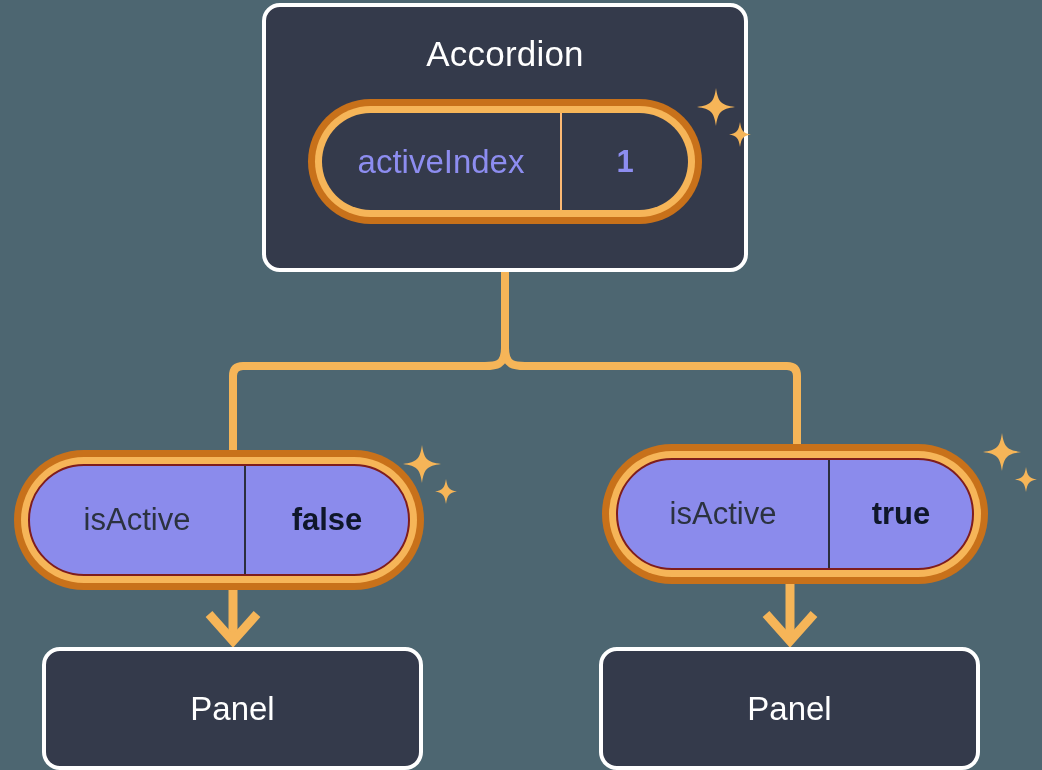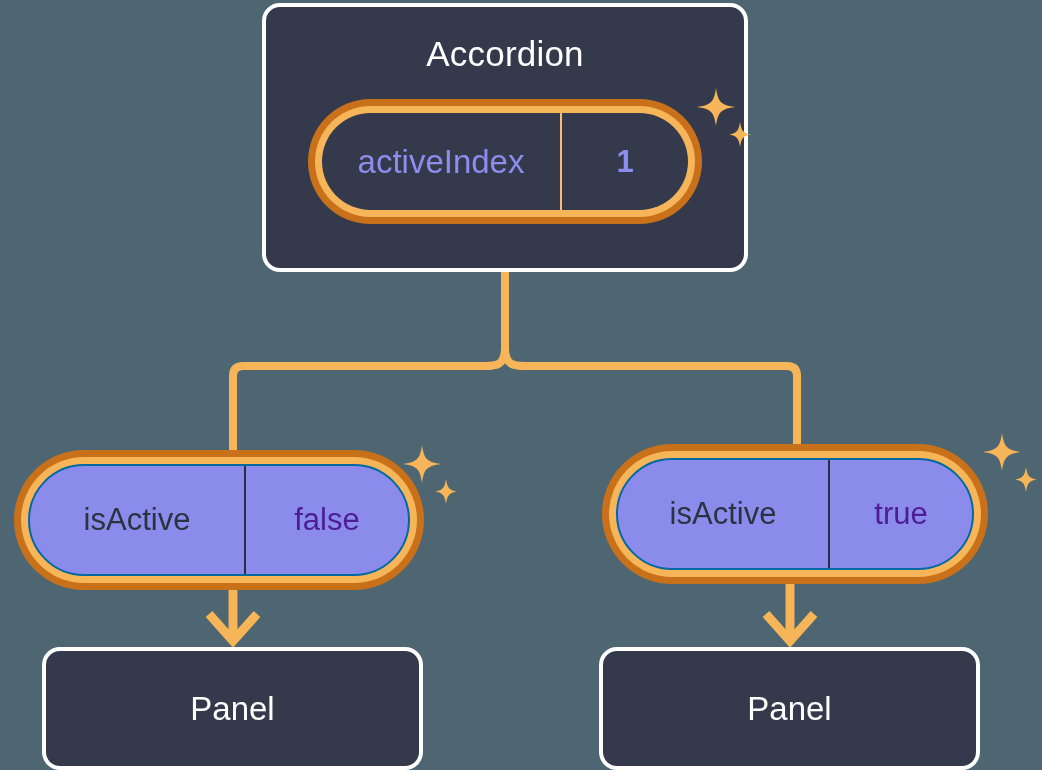--- a/index.html
+++ b/index.html
@@ -96,32 +96,32 @@
   .pill-dark .pill-val {
     color: #8d8df0;
     font-size: 31px;
     font-weight: bold;
     flex: 1;
   }
 
   
   .pill-purple .pill-inner {
     background: #8b8bec;
-    border: 2px solid #0369a1;
+    border: 2px solid #7f1d1d;
     justify-content: center;
   }
   .pill-purple .pill-key {
     color: #2b3240;
     font-size: 31px;
     border-right: 2px solid #2b2f3d;
   }
   .pill-purple .pill-val {
-    color: #4c1d95;
+    color: #0f172a;
     font-size: 31px;
-    font-weight: normal;
+    font-weight: bold;
     flex: 1;
   }
 
   #pill-active-index { left: 308px; top: 99px;  width: 394px; height: 125px; }
   #pill-is-active-left  { left: 14px;  top: 450px; width: 410px; height: 140px; }
   #pill-is-active-left .pill-key  { flex: 0 0 216px; }
   #pill-is-active-right { left: 602px; top: 444px; width: 386px; height: 140px; }
   #pill-is-active-right .pill-key { flex: 0 0 212px; }
 
   

